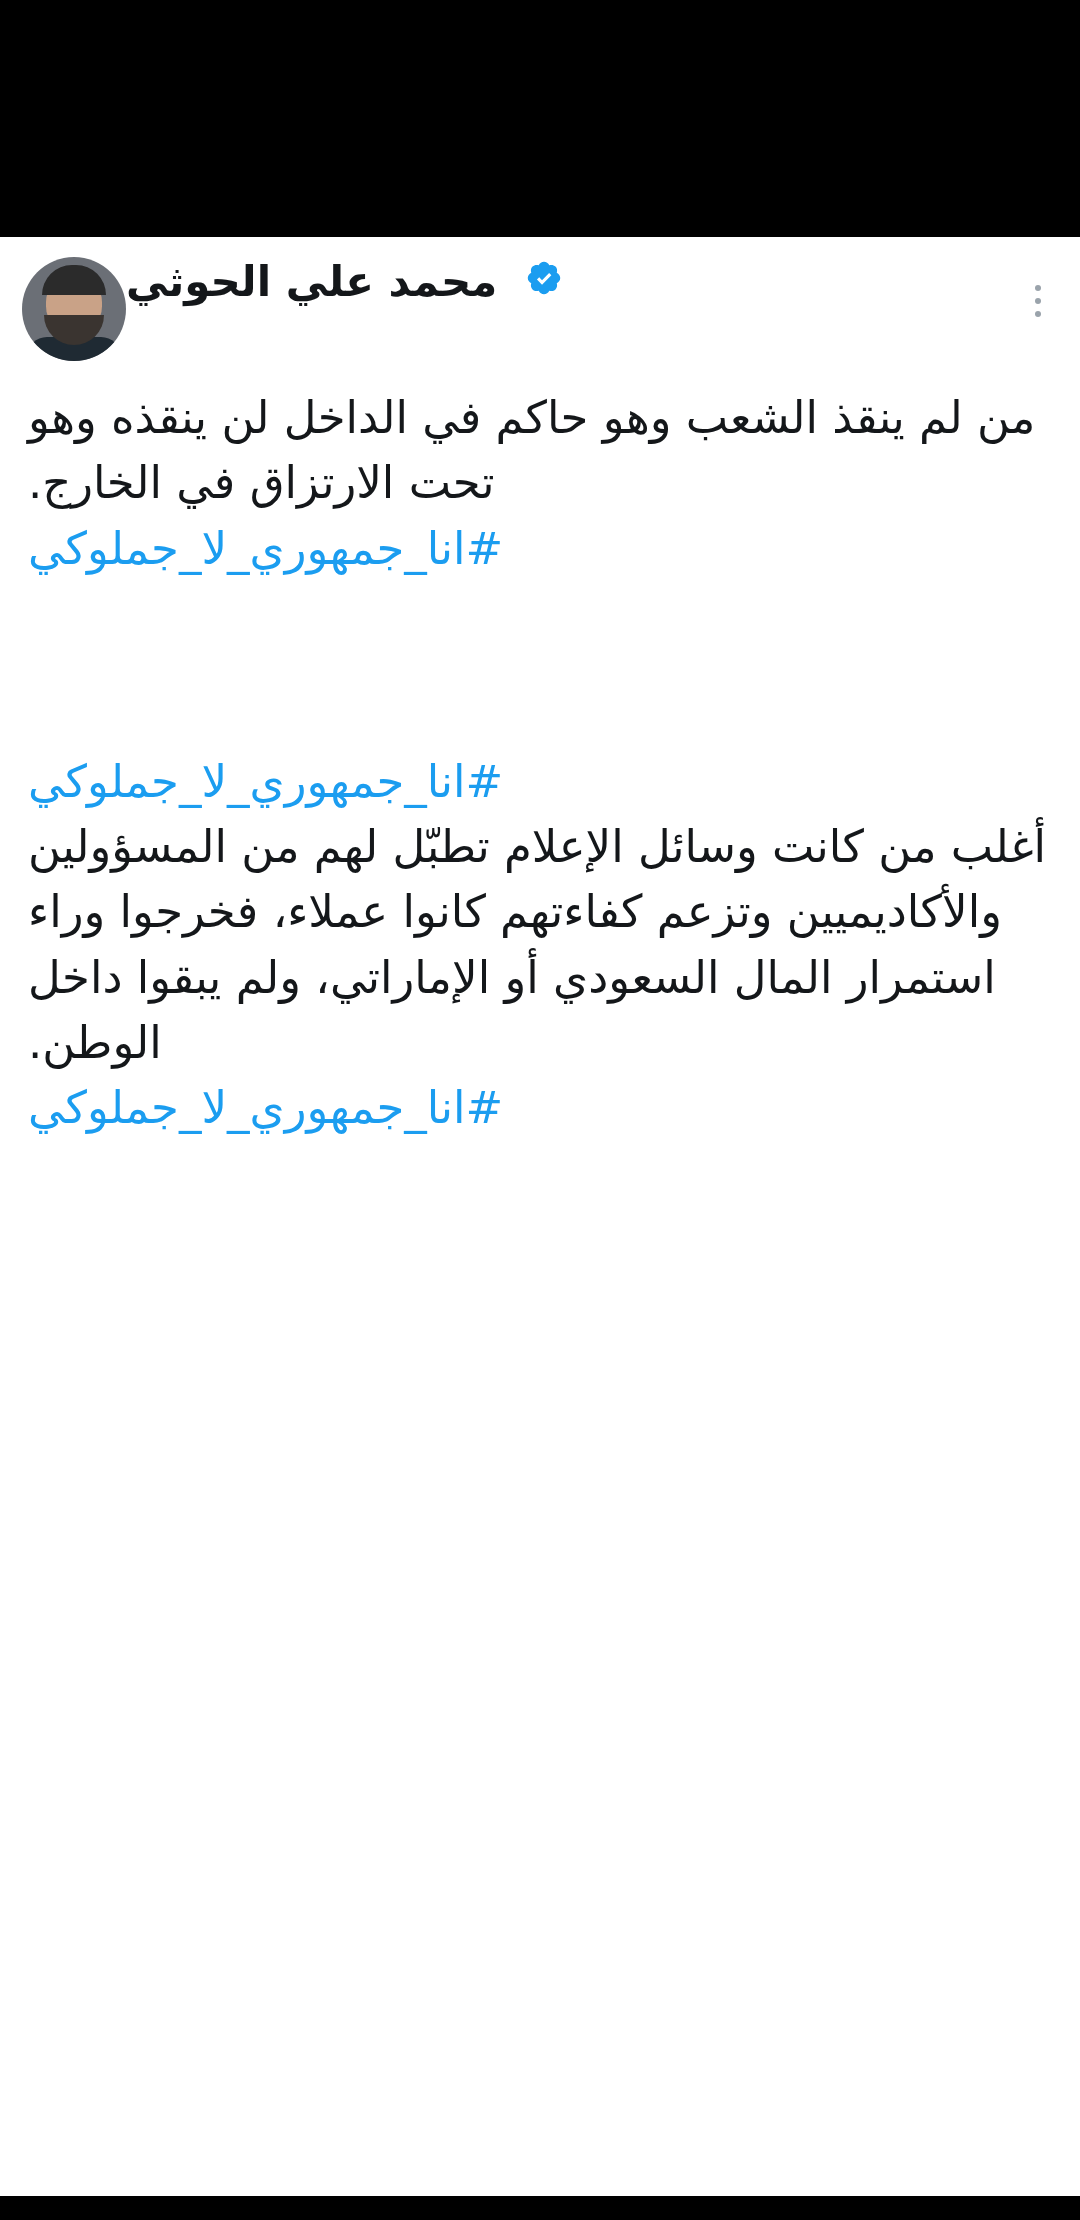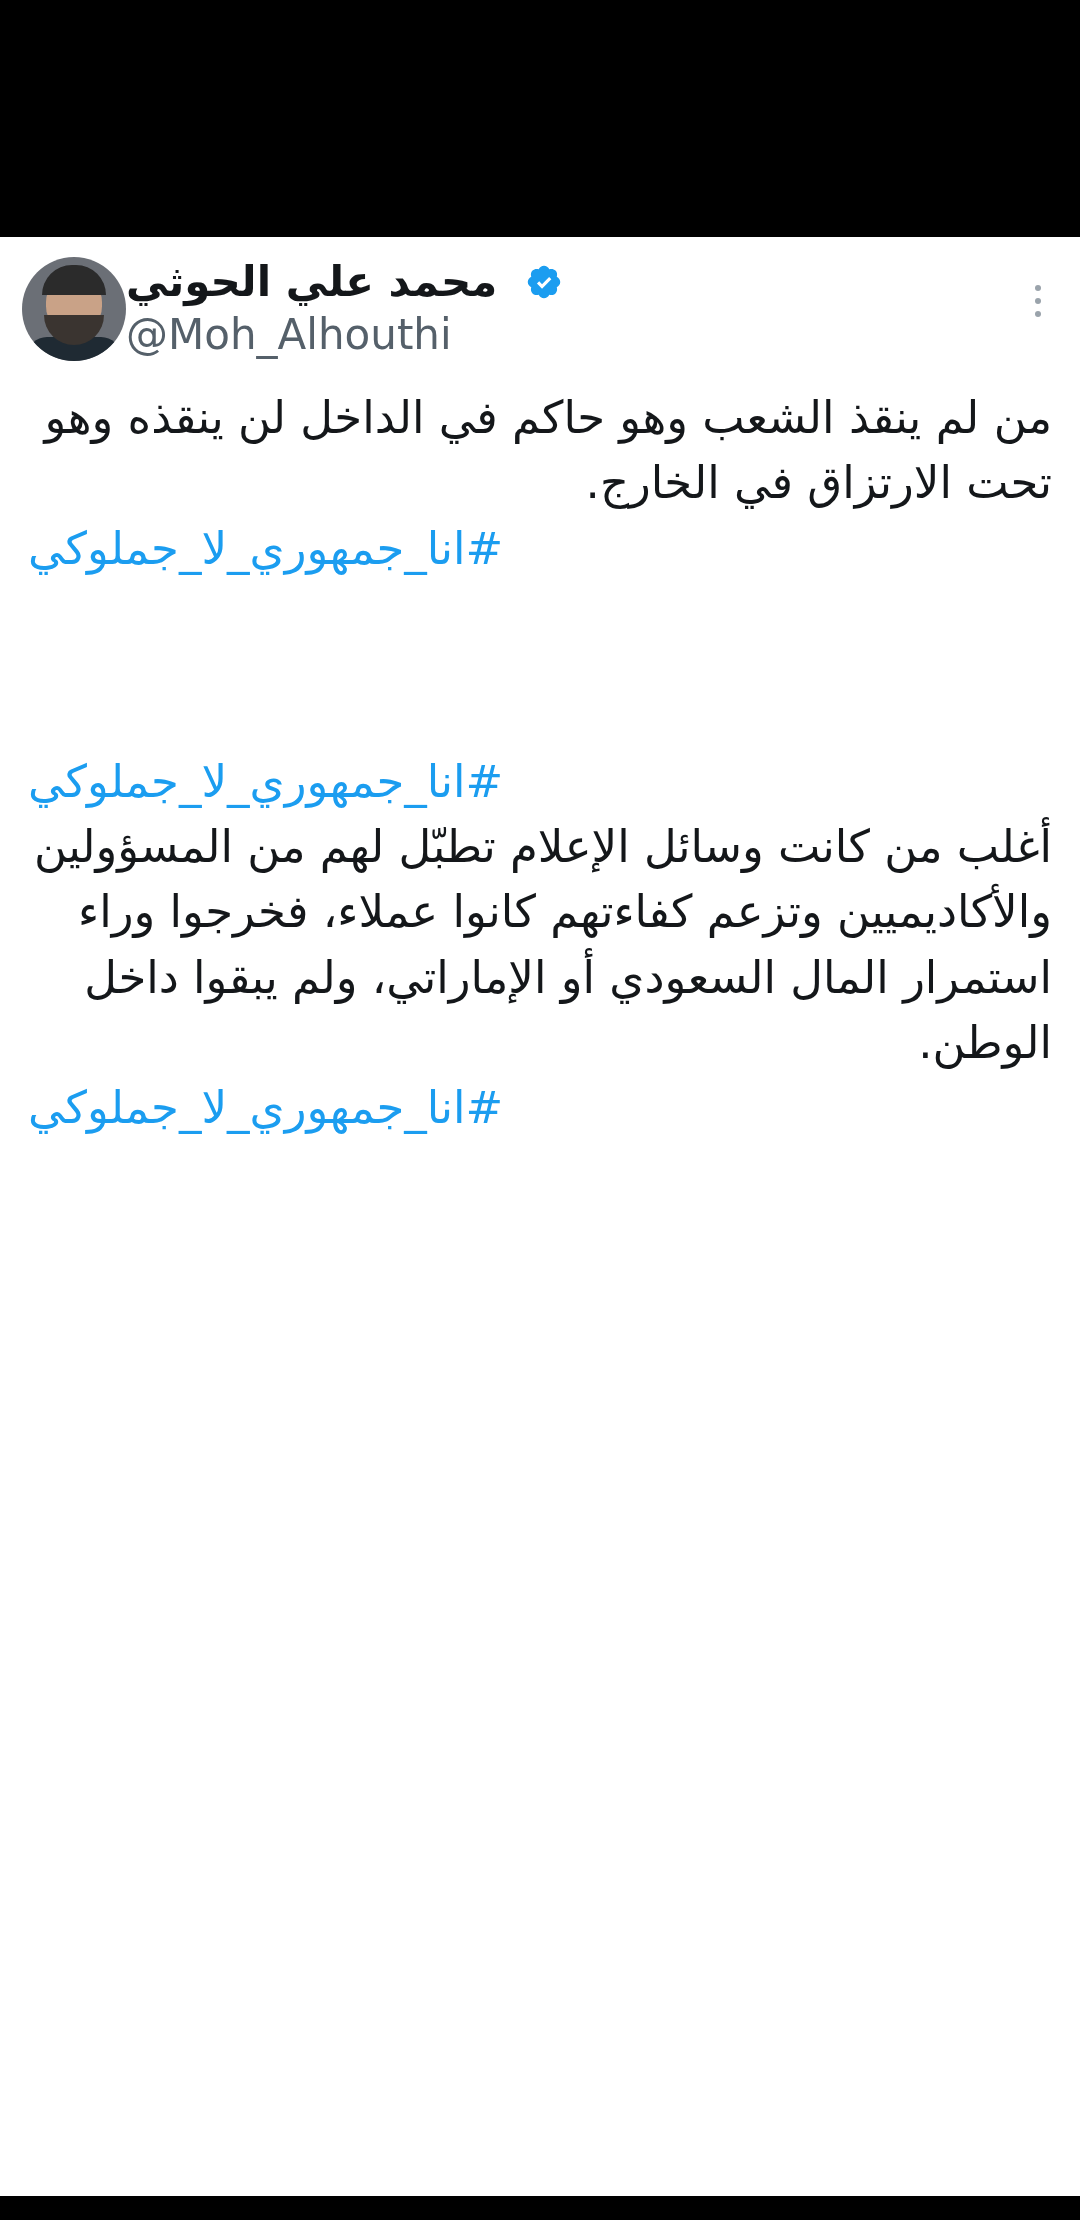--- a/index.html
+++ b/index.html
@@ -106,21 +106,20 @@
     flex: 1 1 auto;
     display: flex;
     flex-direction: column;
     align-items: flex-end;
     padding-right: 16px;
     padding-top: 8px;
   }
   .name-row {
     display: flex;
     flex-direction: row-reverse;
-    align-items: center;
     gap: 28px;
   }
   .display-name {
     font-size: 42px;
     font-weight: bold;
     color: #14171a;
     line-height: 1.1;
     white-space: nowrap;
   }
   .verified {
@@ -155,21 +154,21 @@
     background: #9aa3ab;
   }
   .tweet-body {
     padding: 0 28px 0 28px;
     box-sizing: border-box;
   }
   .para {
     font-size: 45px;
     line-height: 1.45;
     color: #14171a;
-    text-align: right;
+    text-align: left;
     margin: 0 0 0 0;
     word-wrap: break-word;
   }
   .hashtag {
     font-size: 45px;
     line-height: 1.45;
     color: #1b9df0;
     text-align: left;
     margin: 0;
     direction: rtl;
@@ -194,21 +193,20 @@
       </div>
 
       <div class="names">
         <div class="name-row">
           <span class="display-name">محمد علي الحوثي</span>
           <svg class="verified" viewBox="0 0 24 24" aria-hidden="true">
             <path fill="#1b9df0" d="M22.25 12c0-1.43-.88-2.67-2.19-3.34.46-1.39.2-2.9-.81-3.91s-2.52-1.27-3.91-.81C14.67 2.63 13.43 1.75 12 1.75s-2.67.88-3.34 2.19c-1.39-.46-2.9-.2-3.91.81s-1.27 2.52-.81 3.91C2.63 9.33 1.75 10.57 1.75 12s.88 2.67 2.19 3.34c-.46 1.39-.2 2.9.81 3.91s2.52 1.27 3.91.81c.67 1.31 1.91 2.19 3.34 2.19s2.67-.88 3.34-2.19c1.39.46 2.9.2 3.91-.81s1.27-2.52.81-3.91c1.31-.67 2.19-1.91 2.19-3.34z"></path>
             <path fill="#ffffff" d="M10.76 16.19l-3.2-3.2 1.42-1.41 1.78 1.78 4.47-4.47 1.41 1.42-5.88 5.88z"></path>
           </svg>
         </div>
-        <div class="handle">@Moh_Alhouthi</div>
       </div>
 
       <div class="avatar">
         <div class="body"></div>
         <div class="face"></div>
         <div class="hair"></div>
         <div class="beard"></div>
       </div>
 
     </div>

